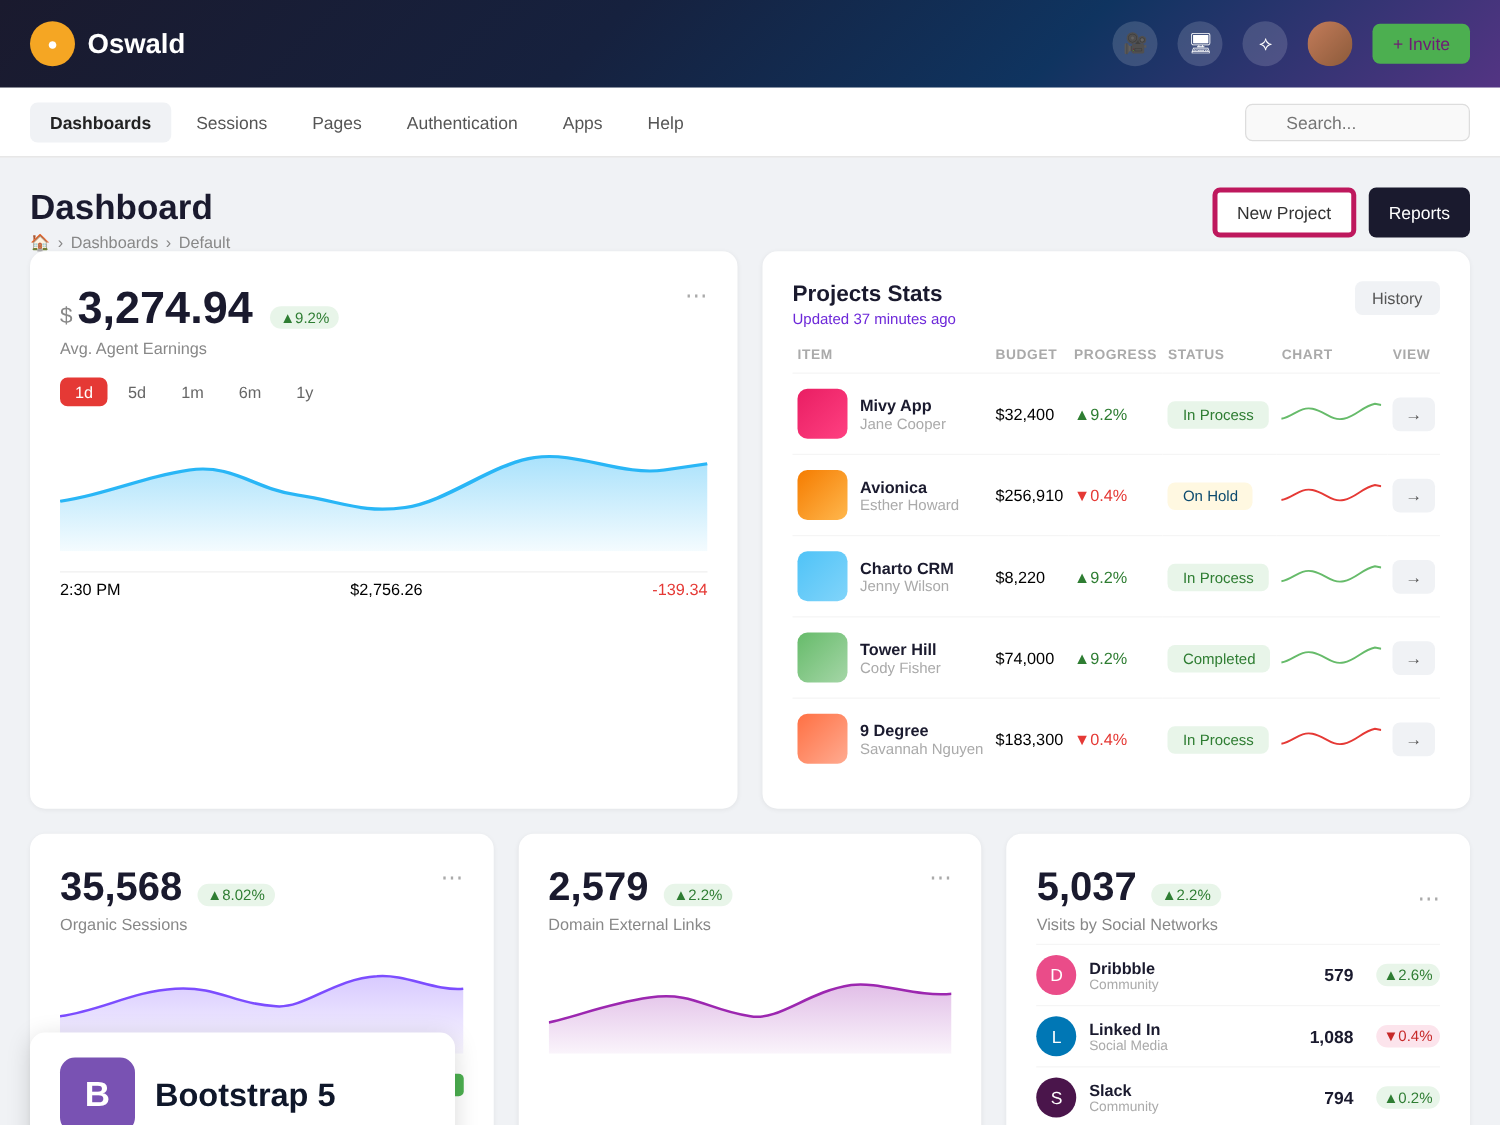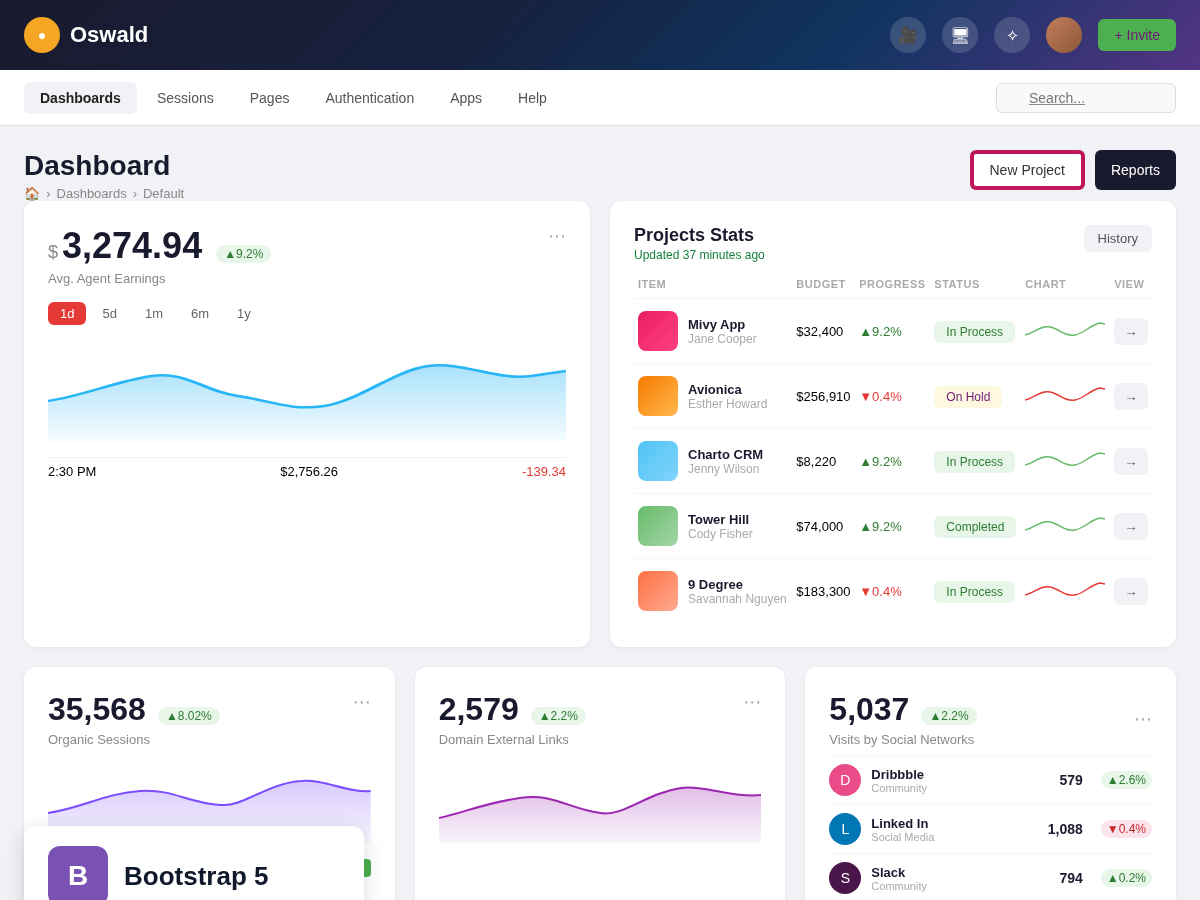--- a/index.html
+++ b/index.html
@@ -47,21 +47,21 @@
       gap: 4px;
     }
     .nav-item {
       padding: 8px 16px; border-radius: 6px; cursor: pointer; font-size: 14px; color: #555;
       white-space: nowrap;
     }
     .nav-item.active { background: #f0f2f5; font-weight: 600; color: #222; }
     .nav-search { margin-left: auto; display: flex; align-items: center; }
     .search-box {
       border: 1px solid #ddd; border-radius: 6px; padding: 6px 12px 6px 32px;
-      font-size: 14px; color: #888; background: #f9f9f9; width: 180px; position: relative; text-decoration: underline;
+      font-size: 14px; color: #888; background: #f9f9f9; width: 180px; position: relative;
     }
     .search-wrapper { position: relative; }
     .search-icon-inner { position: absolute; left: 10px; top: 50%; transform: translateY(-50%); color: #888; font-size: 13px; }
 
     
     .main { padding: 24px; max-width: 1200px; }
     .page-title { font-size: 28px; font-weight: 700; color: #1a1a2e; }
     .breadcrumb { display: flex; align-items: center; gap: 6px; font-size: 13px; color: #888; margin-top: 4px; }
     .breadcrumb span { color: #888; }
     .breadcrumb a { color: #888; text-decoration: none; }
@@ -95,32 +95,32 @@
     .neg { color: #e53935; }
     .pos { color: #2e7d32; }
     .more-btn { background: none; border: none; cursor: pointer; color: #aaa; font-size: 18px; float: right; }
 
     
     .chart-svg { width: 100%; height: 100px; }
 
     
     .projects-header { display: flex; justify-content: space-between; align-items: flex-start; margin-bottom: 8px; }
     .projects-title { font-size: 18px; font-weight: 700; color: #1a1a2e; }
-    .projects-updated { font-size: 12px; color: #15803d; margin-top: 2px; }
+    .projects-updated { font-size: 12px; color: #6d28d9; margin-top: 2px; }
     .history-btn { background: #f0f2f5; border: none; border-radius: 6px; padding: 6px 14px; cursor: pointer; font-size: 13px; color: #555; }
     .table { width: 100%; border-collapse: collapse; }
     .table th { text-align: left; font-size: 11px; color: #aaa; font-weight: 600; padding: 8px 4px; text-transform: uppercase; letter-spacing: 0.5px; }
     .table td { padding: 12px 4px; border-top: 1px solid #f5f5f5; font-size: 13px; }
     .project-item { display: flex; align-items: center; gap: 10px; }
     .project-icon { width: 40px; height: 40px; border-radius: 8px; flex-shrink: 0; }
     .project-name { font-weight: 600; color: #1a1a2e; font-size: 13px; }
     .project-person { font-size: 12px; color: #aaa; }
     .badge { padding: 4px 12px; border-radius: 6px; font-size: 12px; font-weight: 500; }
     .badge-process { background: #e8f5e9; color: #2e7d32; }
-    .badge-hold { background: #fff8e1; color: #701a75; }
+    .badge-hold { background: #fff8e1; color: #0c4a6e; }
     .badge-completed { background: #e8f5e9; color: #2e7d32; }
     .progress-up { color: #2e7d32; }
     .progress-down { color: #e53935; }
     .arrow-btn { background: #f0f2f5; border: none; border-radius: 6px; padding: 6px 10px; cursor: pointer; color: #555; }
     .mini-chart { height: 30px; }
 
     
     .stat-number { font-size: 32px; font-weight: 700; color: #1a1a2e; }
     .stat-badge { background: #e8f5e9; color: #2e7d32; font-size: 12px; padding: 2px 8px; border-radius: 12px; margin-left: 8px; }
     .stat-label { font-size: 13px; color: #888; margin-top: 4px; }

